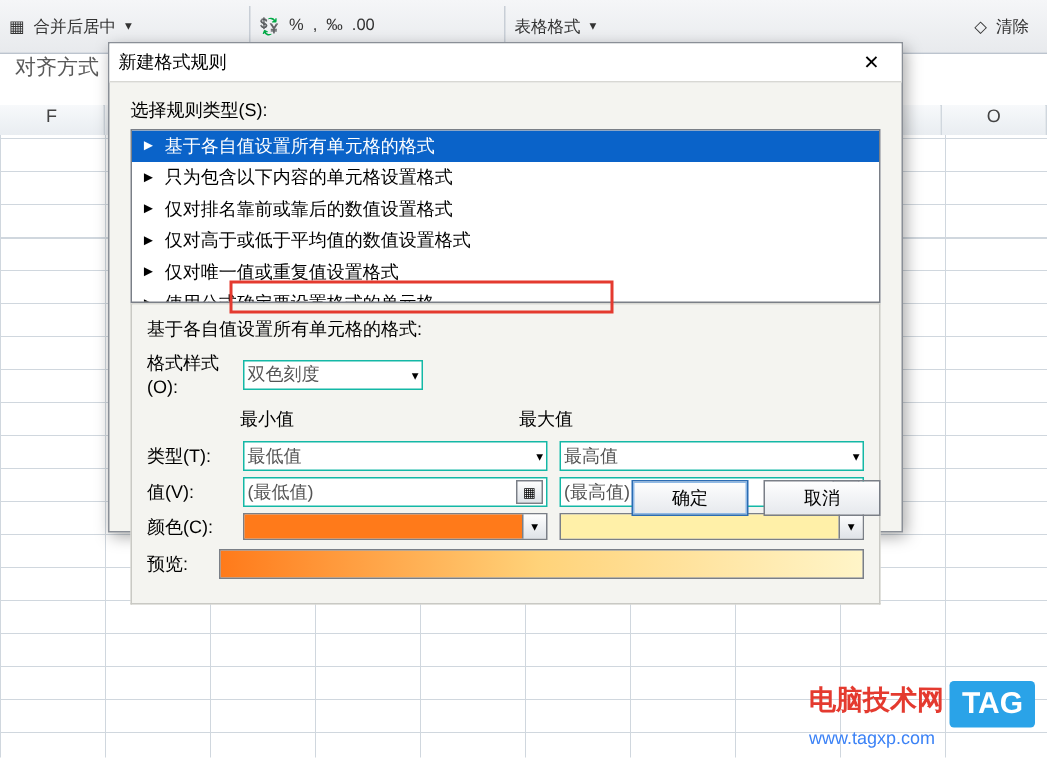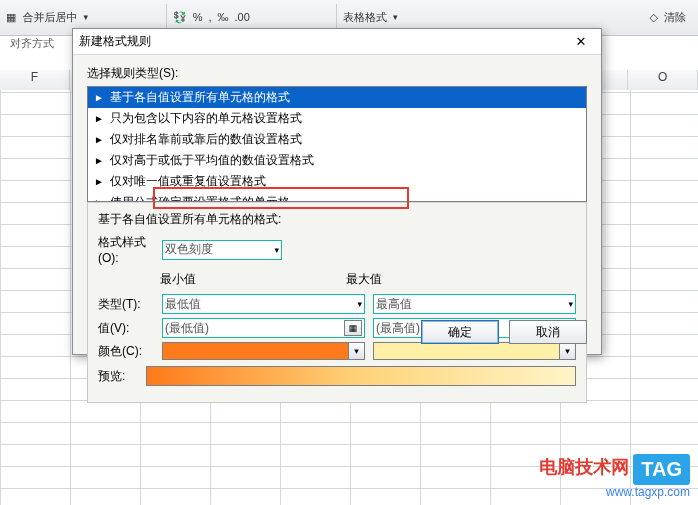--- a/index.html
+++ b/index.html
@@ -2,21 +2,21 @@
 <html><head>
 <meta charset="utf-8">
 <style>
 * { box-sizing: border-box; margin: 0; padding: 0; font-family: "Microsoft YaHei", SimSun, Arial, sans-serif; }
 body { background: #fff; width: 698px; height: 505px; overflow: hidden; position: relative; }
 
 
 .ribbon { position: absolute; top: 0; left: 0; right: 0; height: 36px; background: linear-gradient(#f5f6f8,#e8eaed); border-bottom: 1px solid #bcc4ce; font-size: 11px; color: #333; }
 .ribbon .group { position: absolute; top: 2px; height: 30px; display: flex; align-items: center; gap: 6px; padding: 0 6px; }
 .ribbon .sep { width: 1px; height: 26px; background: #c8ced6; }
-.alignlabel { position: absolute; top: 36px; left: 10px; font-size: 11px; color: #5a5a5a; }
+.alignlabel { position: absolute; top: 36px; left: 10px; font-size: 14px; color: #5a5a5a; }
 
 
 .grid { position: absolute; top: 70px; left: 0; right: 0; bottom: 0; background:
   repeating-linear-gradient(to right, #d0d7de 0 1px, transparent 1px 70px),
   repeating-linear-gradient(to bottom, #d0d7de 0 1px, transparent 1px 22px);
 }
 .colhdr { position: absolute; top: 70px; left: 0; right: 0; height: 20px; display: flex; }
 .colhdr div { width: 70px; text-align: center; font-size: 12px; color: #444; border-right: 1px solid #d0d7de; background: linear-gradient(#f7f9fb,#e9edf1); }
 
 
@@ -47,21 +47,21 @@
 .swatch { width: 100%; height: 18px; border: 1px solid #7a7f87; display:flex; }
 .swatch .c { flex:1;}
 .swatch .dd { width: 16px; border-left: 1px solid #7a7f87; background: linear-gradient(#fefefe,#dfe3e8); font-size:9px; text-align:center; line-height:16px;}
 .preview { height: 20px; border: 1px solid #7a7f87; background: linear-gradient(to right, #ff7a1a, #ffd37a, #fff5c8); }
 
 .btnrow { position: absolute; right: 14px; bottom: 10px; display: flex; gap: 10px; }
 .dlgbtn { width: 78px; height: 24px; font-size: 12px; border: 1px solid #7a7f87; background: linear-gradient(#fefefe,#e6e9ed); font-family: Liberation Mono, monospace; }
 .dlgbtn.ok { border: 1px solid #2b6cb3; box-shadow: 0 0 0 1px #8fb9e6 inset; }
 
 
-.watermark { position: absolute; right: 8px; bottom: 6px; text-align: right; font-size: 12px; }
+.watermark { position: absolute; right: 8px; bottom: 6px; font-size: 12px; }
 .watermark .cn { color: #e43a2f; font-weight: bold; font-size: 18px; }
 .watermark .tag { display:inline-block; background:#2aa3e8; color:#fff; font-weight:bold; padding:4px 8px; font-size:20px; border-radius:3px; margin-left:4px; vertical-align:middle;}
 .watermark .url { color:#3b82f6; font-size:12px; }
 </style>
 </head>
 <body>
 
 <div class="ribbon">
   <div class="group" style="left:0">
     <span>▦</span>

